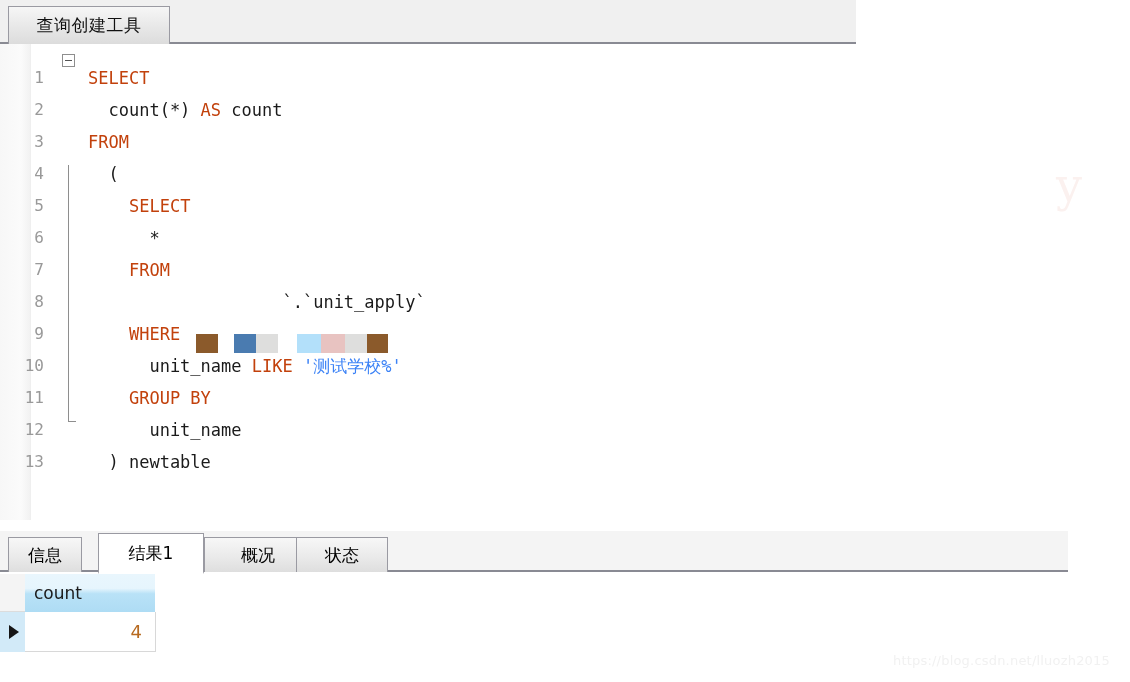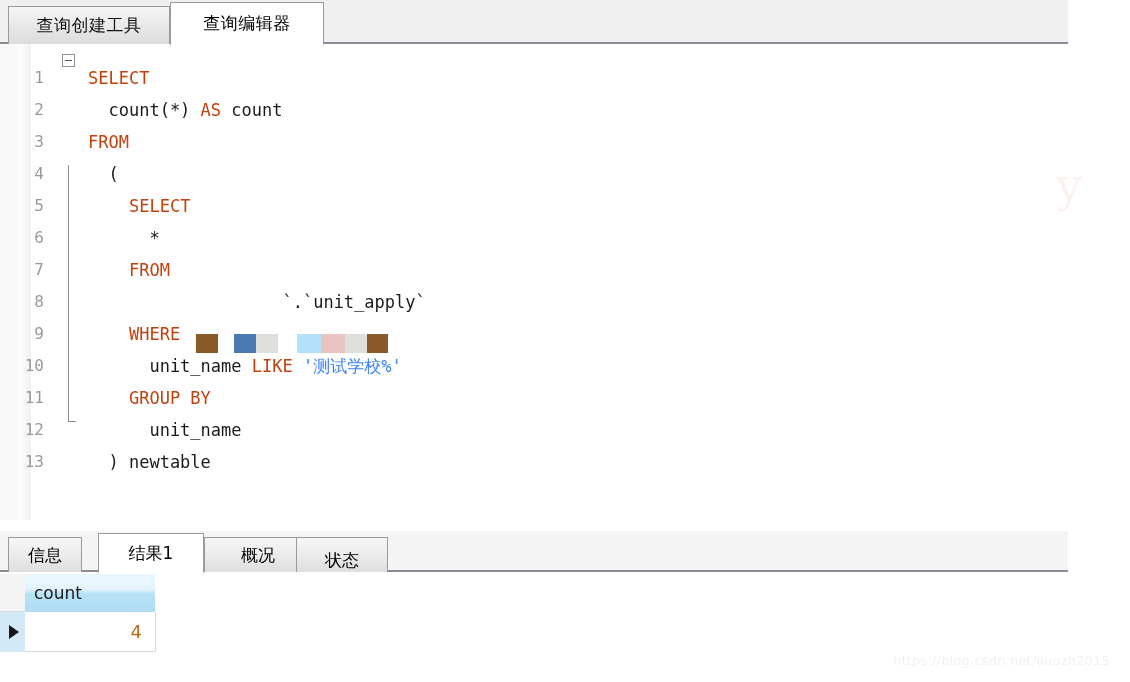--- a/index.html
+++ b/index.html
@@ -13,21 +13,21 @@
     position: relative;
     overflow: hidden;
     font-family: "Liberation Sans", sans-serif;
     -webkit-font-smoothing: antialiased;
   }
 
   
   #top-tabstrip {
     position: absolute;
     left: 0; top: 0;
-    width: 1068px;
+    width: 856px;
     height: 44px;
     background: #f0f0f0;
     border-bottom: 2px solid #898a93;
     box-sizing: border-box;
     text-align: center;
   }
   .ttab {
     position: absolute;
     top: 6px;
     height: 38px;
@@ -195,21 +195,21 @@
     background: #ffffff;
     border: 1px solid #9a9aa2;
     border-bottom: 2px solid #ffffff;
     top: 2px;
     height: 41px;
     z-index: 4;
   }
   #rtab-0 { left: 8px;   width: 74px; }
   #rtab-1 { left: 98px;  width: 106px; align-items: center; }
   #rtab-2 { left: 204px; width: 108px; }
-  #rtab-3 { left: 296px; width: 92px; align-items: flex-end; }
+  #rtab-3 { left: 296px; width: 92px; }
 
   
   #grid {
     position: absolute;
     left: 0;
     top: 574px;
     width: 1068px;
     height: 108px;
     background: #ffffff;
   }
@@ -293,23 +293,20 @@
     font-family: "DejaVu Serif", "Liberation Serif", serif;
     white-space: nowrap;
   }
 </style>
 </head>
 <body>
 
 <div id="top-tabstrip">
   <div class="ttab inactive" id="ttab-0">
     <span>查询创建工具</span>
-  </div>
-  <div class="ttab active" id="ttab-1">
-    <span>查询编辑器</span>
   </div>
 </div>
 
 <div id="editor-panel">
   <div id="gutter-bg"></div>
   <div id="code-area">
       <div class="cline"><span class="lno">1</span><span class="ctext"><span class="kw">SELECT</span></span></div>
       <div class="cline"><span class="lno">2</span><span class="ctext"><span>  count(*) </span><span class="kw">AS</span><span> count</span></span></div>
       <div class="cline"><span class="lno">3</span><span class="ctext"><span class="kw">FROM</span></span></div>
       <div class="cline"><span class="lno">4</span><span class="ctext"><span>  (</span></span></div>

